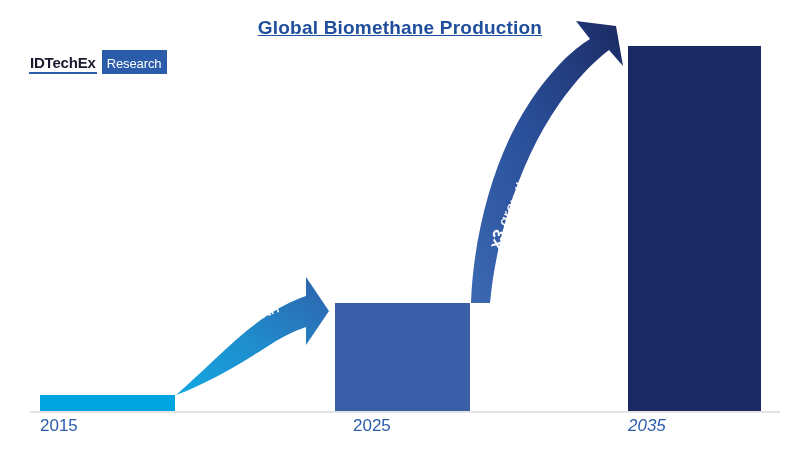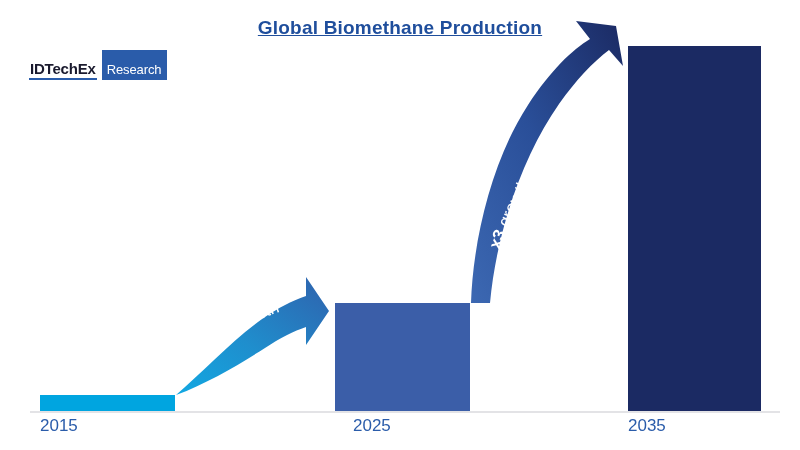--- a/index.html
+++ b/index.html
@@ -35,21 +35,21 @@
     line-height:17px;
     border-bottom:2.5px solid #2a5caa;
     padding:0 1px 1px 1px;
   }
   .logo-badge{
     margin-left:5px;
     background:#2a5caa;
     color:#ffffff;
     font-size:13px;
     line-height:17px;
-    padding:11px 5px 2px 5px;
+    padding:5px 5px 2px 5px;
     letter-spacing:-.1px;
   }
 
   
   .axis-line{
     position:absolute;left:30px;top:411px;width:750px;height:1.5px;
     background:#e3e3e6;
   }
   .bar{position:absolute;}
   .bar-label{
@@ -81,21 +81,21 @@
   </div>
 
   <div class="axis-line"></div>
 
   <div class="bar" style="left:40px;top:395px;width:135px;height:16px;background:#00a5e0;"></div>
   <div class="bar" style="left:335px;top:303px;width:135px;height:108px;background:#3b5ea8;"></div>
   <div class="bar" style="left:628px;top:46px;width:133px;height:365px;background:#1b2a63;"></div>
 
   <div class="bar-label" style="left:40px;width:135px;">2015</div>
   <div class="bar-label" style="left:353px;width:135px;">2025</div>
-  <div class="bar-label" style="left:628px;width:133px;">2035</div>
+  <div class="bar-label" style="left:628px;width:133px;font-style:italic;">2035</div>
 
   <svg id="arrows" viewBox="0 0 800 450">
     <defs>
       <linearGradient id="gradA" x1="0" y1="1" x2="1" y2="0">
         <stop offset="0%" stop-color="#12a8e2"></stop>
         <stop offset="45%" stop-color="#1f8ecd"></stop>
         <stop offset="100%" stop-color="#2f62ad"></stop>
       </linearGradient>
       <linearGradient id="gradB" x1="0" y1="1" x2="1" y2="0">
         <stop offset="0%" stop-color="#3c68b2"></stop>

